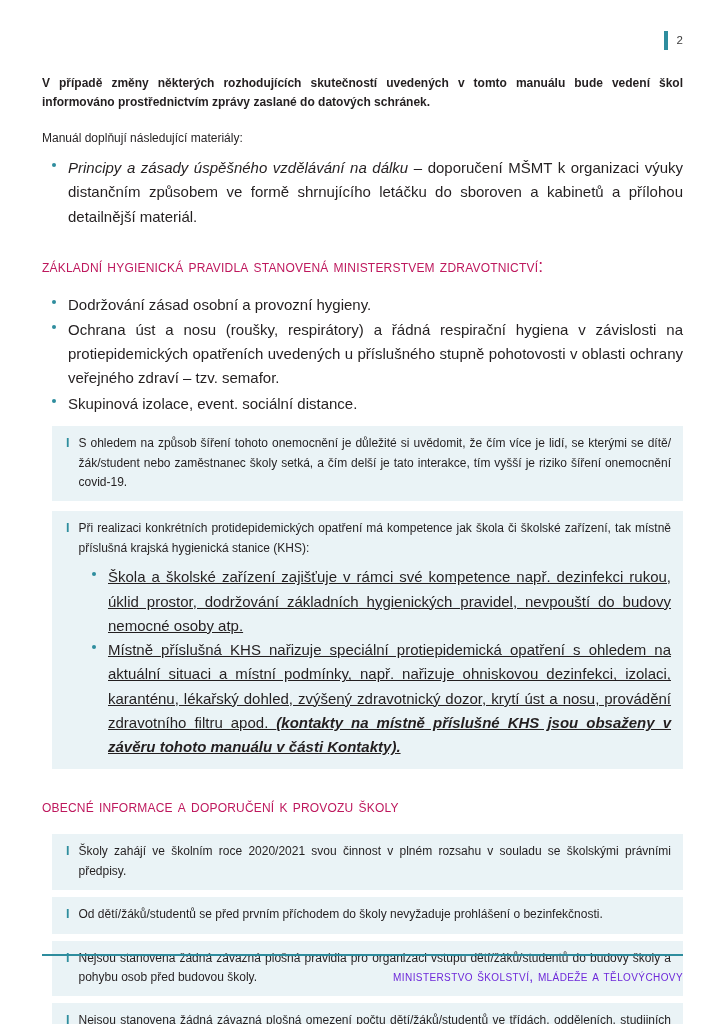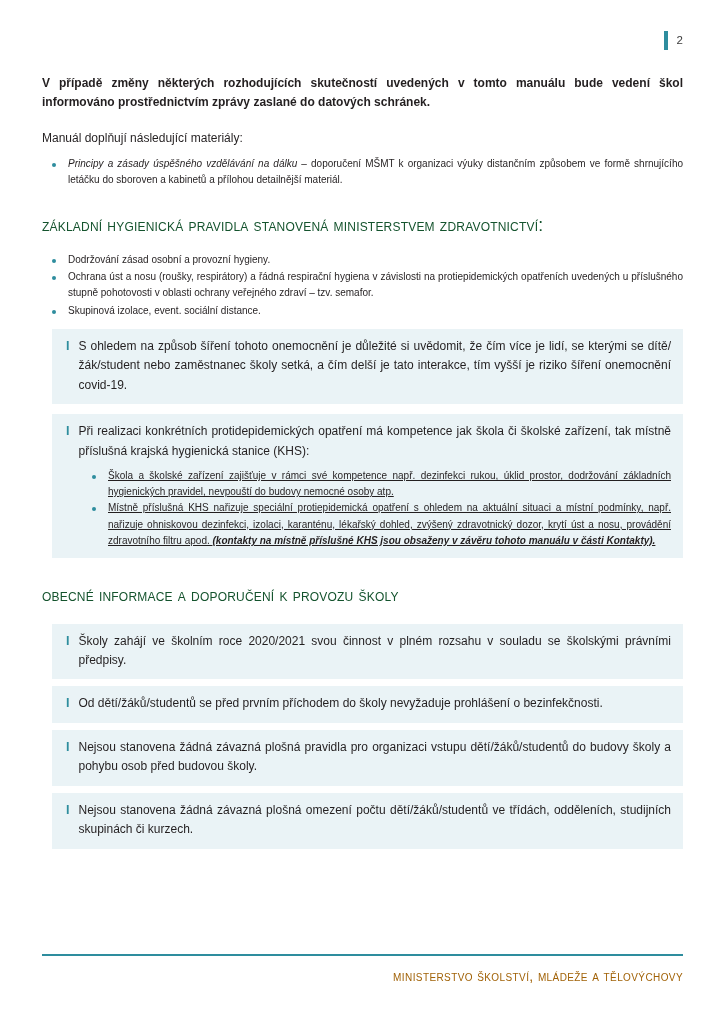--- a/index.html
+++ b/index.html
@@ -71,41 +71,41 @@
   }
 
   ul.bullets {
     list-style: none;
     margin: 0;
     padding: 0;
   }
   ul.bullets > li {
     position: relative;
     padding-left: 26px;
-    font-size: 10px;
+    font-size: 15px;
     line-height: 1.62;
     text-align: justify;
     margin-bottom: 1px;
   }
   ul.bullets > li::before {
     content: "";
     position: absolute;
     left: 10px;
     top: 7px;
     width: 4px;
     height: 4px;
     border-radius: 50%;
     background: #2e8d9e;
   }
   em { font-style: italic; }
   .bold { font-weight: bold; }
 
   
   h2.sec {
-    color: #14532d;
+    color: #be185d;
     font-weight: normal;
     font-size: 17.5px;
     line-height: 1.35;
     margin: 26px 0 14px 0;
     letter-spacing: 0.2px;
     font-variant: small-caps;
     text-transform: lowercase;
   }
   h2.sec.tight { margin-bottom: 16px; }
 
@@ -169,21 +169,21 @@
     right: 42px;
     top: 8px;
     height: 1.5px;
     background: #2e8d9e;
   }
   .footer-text {
     position: absolute;
     right: 42px;
     top: 22px;
     font-size: 14px;
-    color: #a16207;
+    color: #6d28d9;
     font-variant: small-caps;
     text-transform: lowercase;
     letter-spacing: 0.4px;
   }
 </style>
 </head>
 <body>
 
 <div class="page">
 

